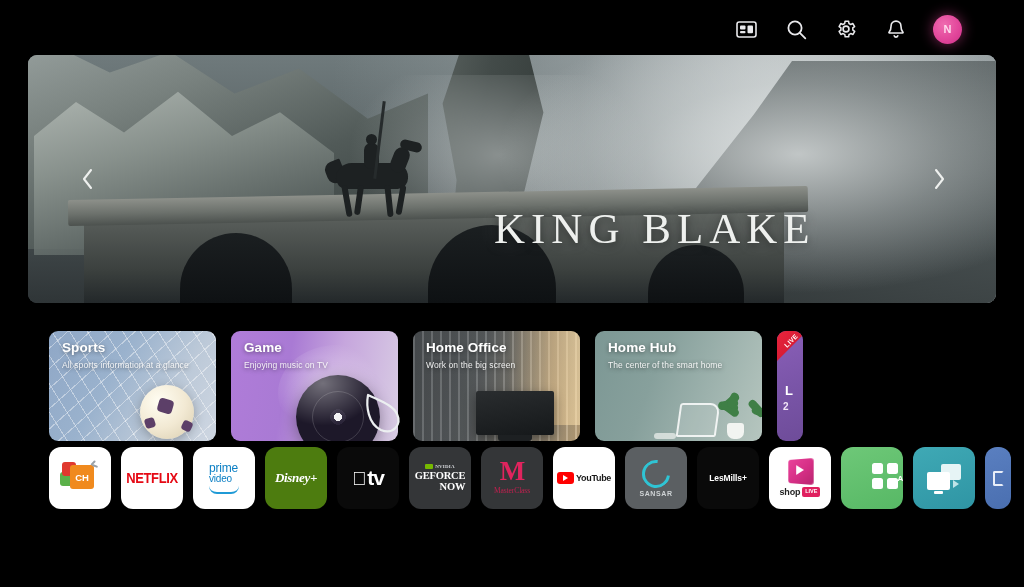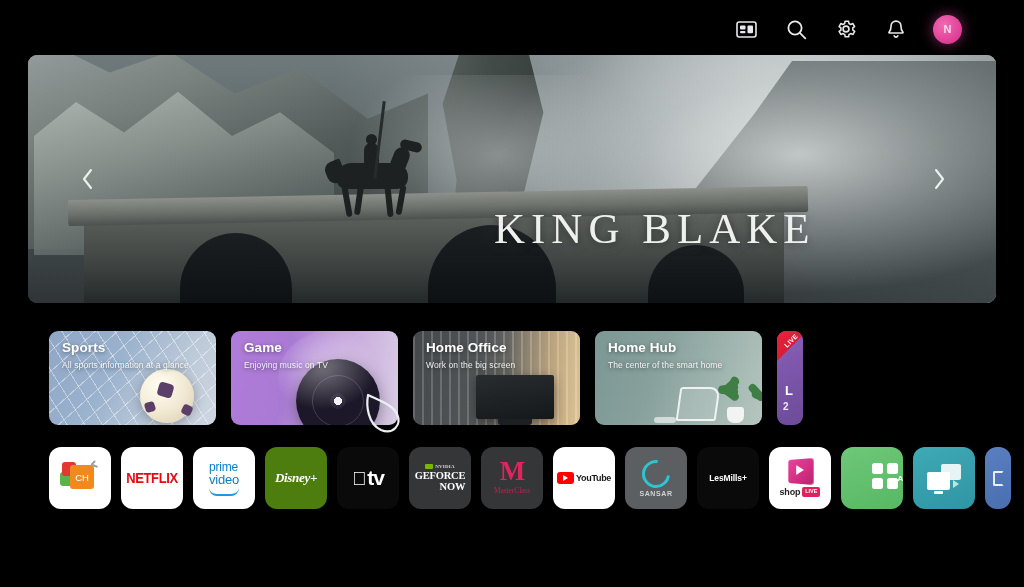--- a/index.html
+++ b/index.html
@@ -155,21 +155,21 @@
   .hero-nav svg { display:block; }
   .hero-nav.prev { left: 44px; }
   .hero-nav.next { right: 42px; }
 
   
   .cards {
     position: absolute; left: 49px; top: 331px;
     display: flex; gap: 15px; height: 94px; width: 990px;
   }
   .card {
-    position: relative; width: 167px; height: 94px; border-radius: 9px;
+    position: relative; width: 167px; height: 110px; border-radius: 9px;
     overflow: hidden; flex: 0 0 auto; cursor: pointer;
   }
   .card-text { position: absolute; left: 13px; top: 10px; z-index: 4; }
   .card-title {
     font-size: 13.5px; font-weight: 700; color: #fff; letter-spacing: .1px;
     text-shadow: 0 1px 4px rgba(0,0,0,.45); line-height: 1.1;
   }
   .card-sub {
     margin-top: 4px; font-size: 8.5px; font-weight: 400;
     color: rgba(252,252,252,.92); text-shadow: 0 1px 4px rgba(0,0,0,.5);
@@ -341,36 +341,36 @@
   .app.black { background: #0a0a0a; }
 
   
   .ch-wrap { position: relative; width: 40px; height: 38px; }
   .ch-sq { position: absolute; border-radius: 3px; }
   .ch-green { left: 0; top: 13px; width: 14px; height: 14px; background: #5bb14a; }
   .ch-red   { left: 2px; top: 3px; width: 14px; height: 14px; background: #e0392f; }
   .ch-or    { left: 10px; top: 6px; width: 24px; height: 24px; background: #f08a1e; }
   .ch-or span {
     position: absolute; inset: 0; display: flex; align-items: center; justify-content: center;
-    color: #fff; font-size: 9.5px; font-weight: 400; letter-spacing: -.2px;
+    color: #fff; font-size: 9.5px; font-weight: 700; letter-spacing: -.2px;
   }
   .ch-ant { position: absolute; left: 30px; top: 0px; width: 9px; height: 9px; }
   .ch-ant i {
     position: absolute; width: 6px; height: 1.6px; background: #9aa0a6; border-radius: 1px;
   }
   .ch-ant i:nth-child(1){ transform: rotate(-45deg); left: 0; top: 3px; }
   .ch-ant i:nth-child(2){ transform: rotate(20deg); left: 2px; top: 6px; }
 
   .netflix {
     color: #e50914; font-size: 13px; font-weight: 900; letter-spacing: -.4px;
     transform: scaleY(1.08);
   }
   .prime { line-height: 1.0; }
   .prime .p1 { color: #0b7fc4; font-size: 12px; font-weight: 400; letter-spacing: -.2px; }
-  .prime .p2 { color: #0b7fc4; font-size: 13px; font-weight: 500; letter-spacing: -.2px; }
+  .prime .p2 { color: #0b7fc4; font-size: 10px; font-weight: 500; letter-spacing: -.2px; }
   .prime .smile {
     margin: 2px auto 0; width: 30px; height: 8px;
     border-bottom: 2.2px solid #1f9ad6; border-radius: 0 0 22px 22px;
   }
   .app.disney { background: #4d7c0f; }
   .disney-txt {
     color: #fff; font-size: 13px; font-style: italic; font-weight: 700;
     font-family: "Liberation Serif", serif; letter-spacing: -.3px;
   }
   .atv { display: flex; align-items: center; gap: 1px; color: #fff; }

